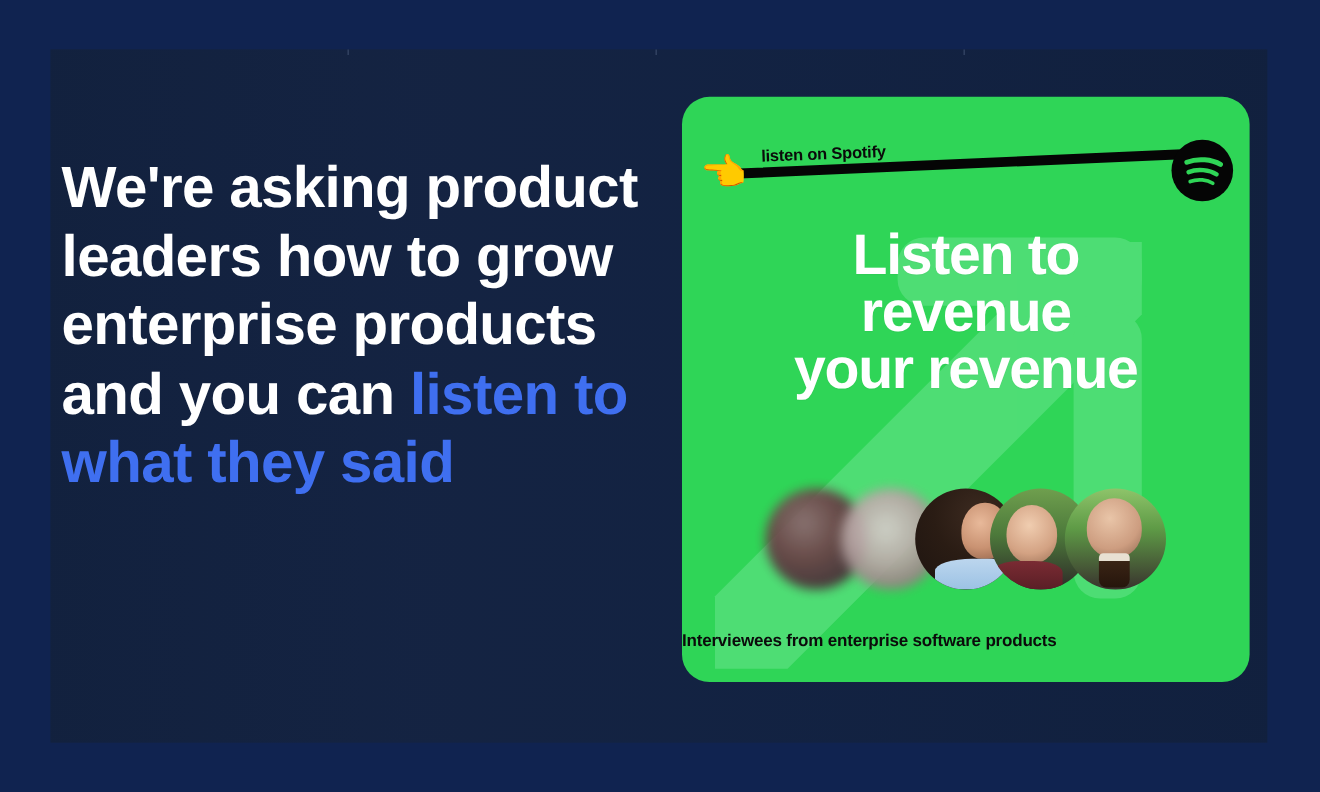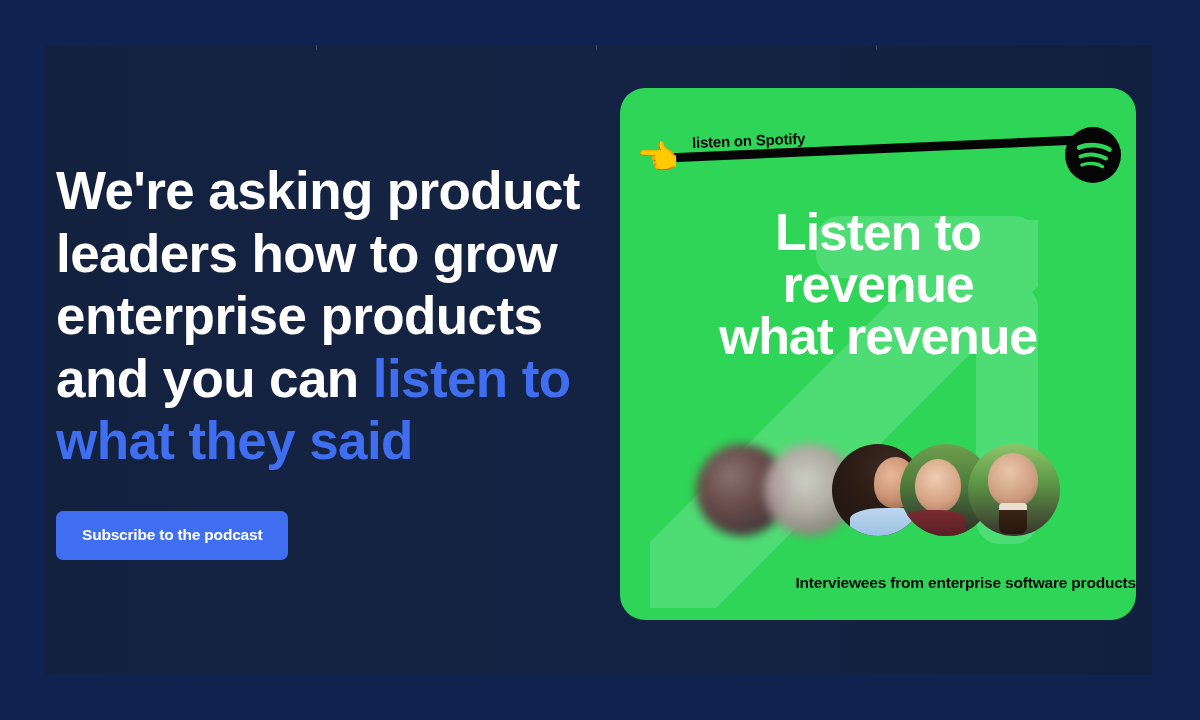--- a/index.html
+++ b/index.html
@@ -47,21 +47,20 @@
   .guide.g1 { left:316px; }
   .guide.g2 { left:596px; }
   .guide.g3 { left:876px; }
 
   
   .left-col {
     position:absolute;
     left:56px; top:140px;
     width:530px;
     z-index:6;
-    margin-top:20px;
   }
   .headline {
     font-size:53px;
     line-height:1.18;
     font-weight:700;
     letter-spacing:-0.6px;
     color:#ffffff;
   }
   .headline .accent { color:#3f6ff0; }
 
@@ -219,21 +218,21 @@
   .av-p3::after{
     content:"";position:absolute;left:34%;bottom:2%;
     width:30%;height:34%;border-radius:4px 4px 7px 7px;
     background:linear-gradient(180deg,#e8e0d2 0%, #e8e0d2 22%, #3a2415 22%, #26160c 100%);
   }
 
   
   .card-caption {
     position:absolute;
     left:0; right:0; bottom:28px;
-    text-align:right;
+    text-align:left;
     color:#0b0b0b;
     font-size:15.5px;
     font-weight:700;
     letter-spacing:-0.2px;
   }
 </style>
 </head>
 <body>
 
 <div class="page">
@@ -246,21 +245,20 @@
 
   <div class="left-col">
     <h1 class="headline">
       <span>We're asking product</span>
       <span>leaders how to grow</span>
       <span>enterprise products</span>
       <span>and you can </span><span class="accent">listen to</span>
       <span class="accent">what they said</span>
     </h1>
 
-    <button class="cta-button">Subscribe to the podcast</button>
   </div>
 
   <div class="spotify-card">
 
     <svg class="arrow-watermark" viewBox="0 0 516 532" aria-hidden="true">
       <g fill="#62e286" opacity="0.62">
         <path d="M 30 520 L 96 520 L 418 198 L 418 132 L 352 132 L 30 454 Z" stroke="#62e286" stroke-width="0" stroke-linejoin="round"></path>
         <rect x="356" y="196" width="62" height="260" rx="24"></rect>
         <rect x="196" y="128" width="222" height="62" rx="24"></rect>
       </g>
@@ -280,21 +278,21 @@
         <circle cx="29" cy="29" r="28" fill="#050505"></circle>
         <path d="M15 21.5 C25 17.5 38 19 45.5 23.5" stroke="#2fd557" stroke-width="4.6" fill="none" stroke-linecap="round"></path>
         <path d="M16.5 30.5 C25 27 35.5 28.5 42 32.5" stroke="#2fd557" stroke-width="4" fill="none" stroke-linecap="round"></path>
         <path d="M18 39 C25 36.2 33.5 37.4 38.5 40.6" stroke="#2fd557" stroke-width="3.4" fill="none" stroke-linecap="round"></path>
       </svg>
     </div>
 
     <div class="card-title">
       <span>Listen to</span>
       <span>revenue</span>
-      <span>what revenue</span>
+      <span>your revenue</span>
     </div>
 
     <div class="avatar-row">
       <div class="avatar av-blur1"></div>
       <div class="avatar av-blur2"></div>
       <div class="avatar av-p1"></div>
       <div class="avatar av-p2"></div>
       <div class="avatar av-p3"></div>
     </div>
 

